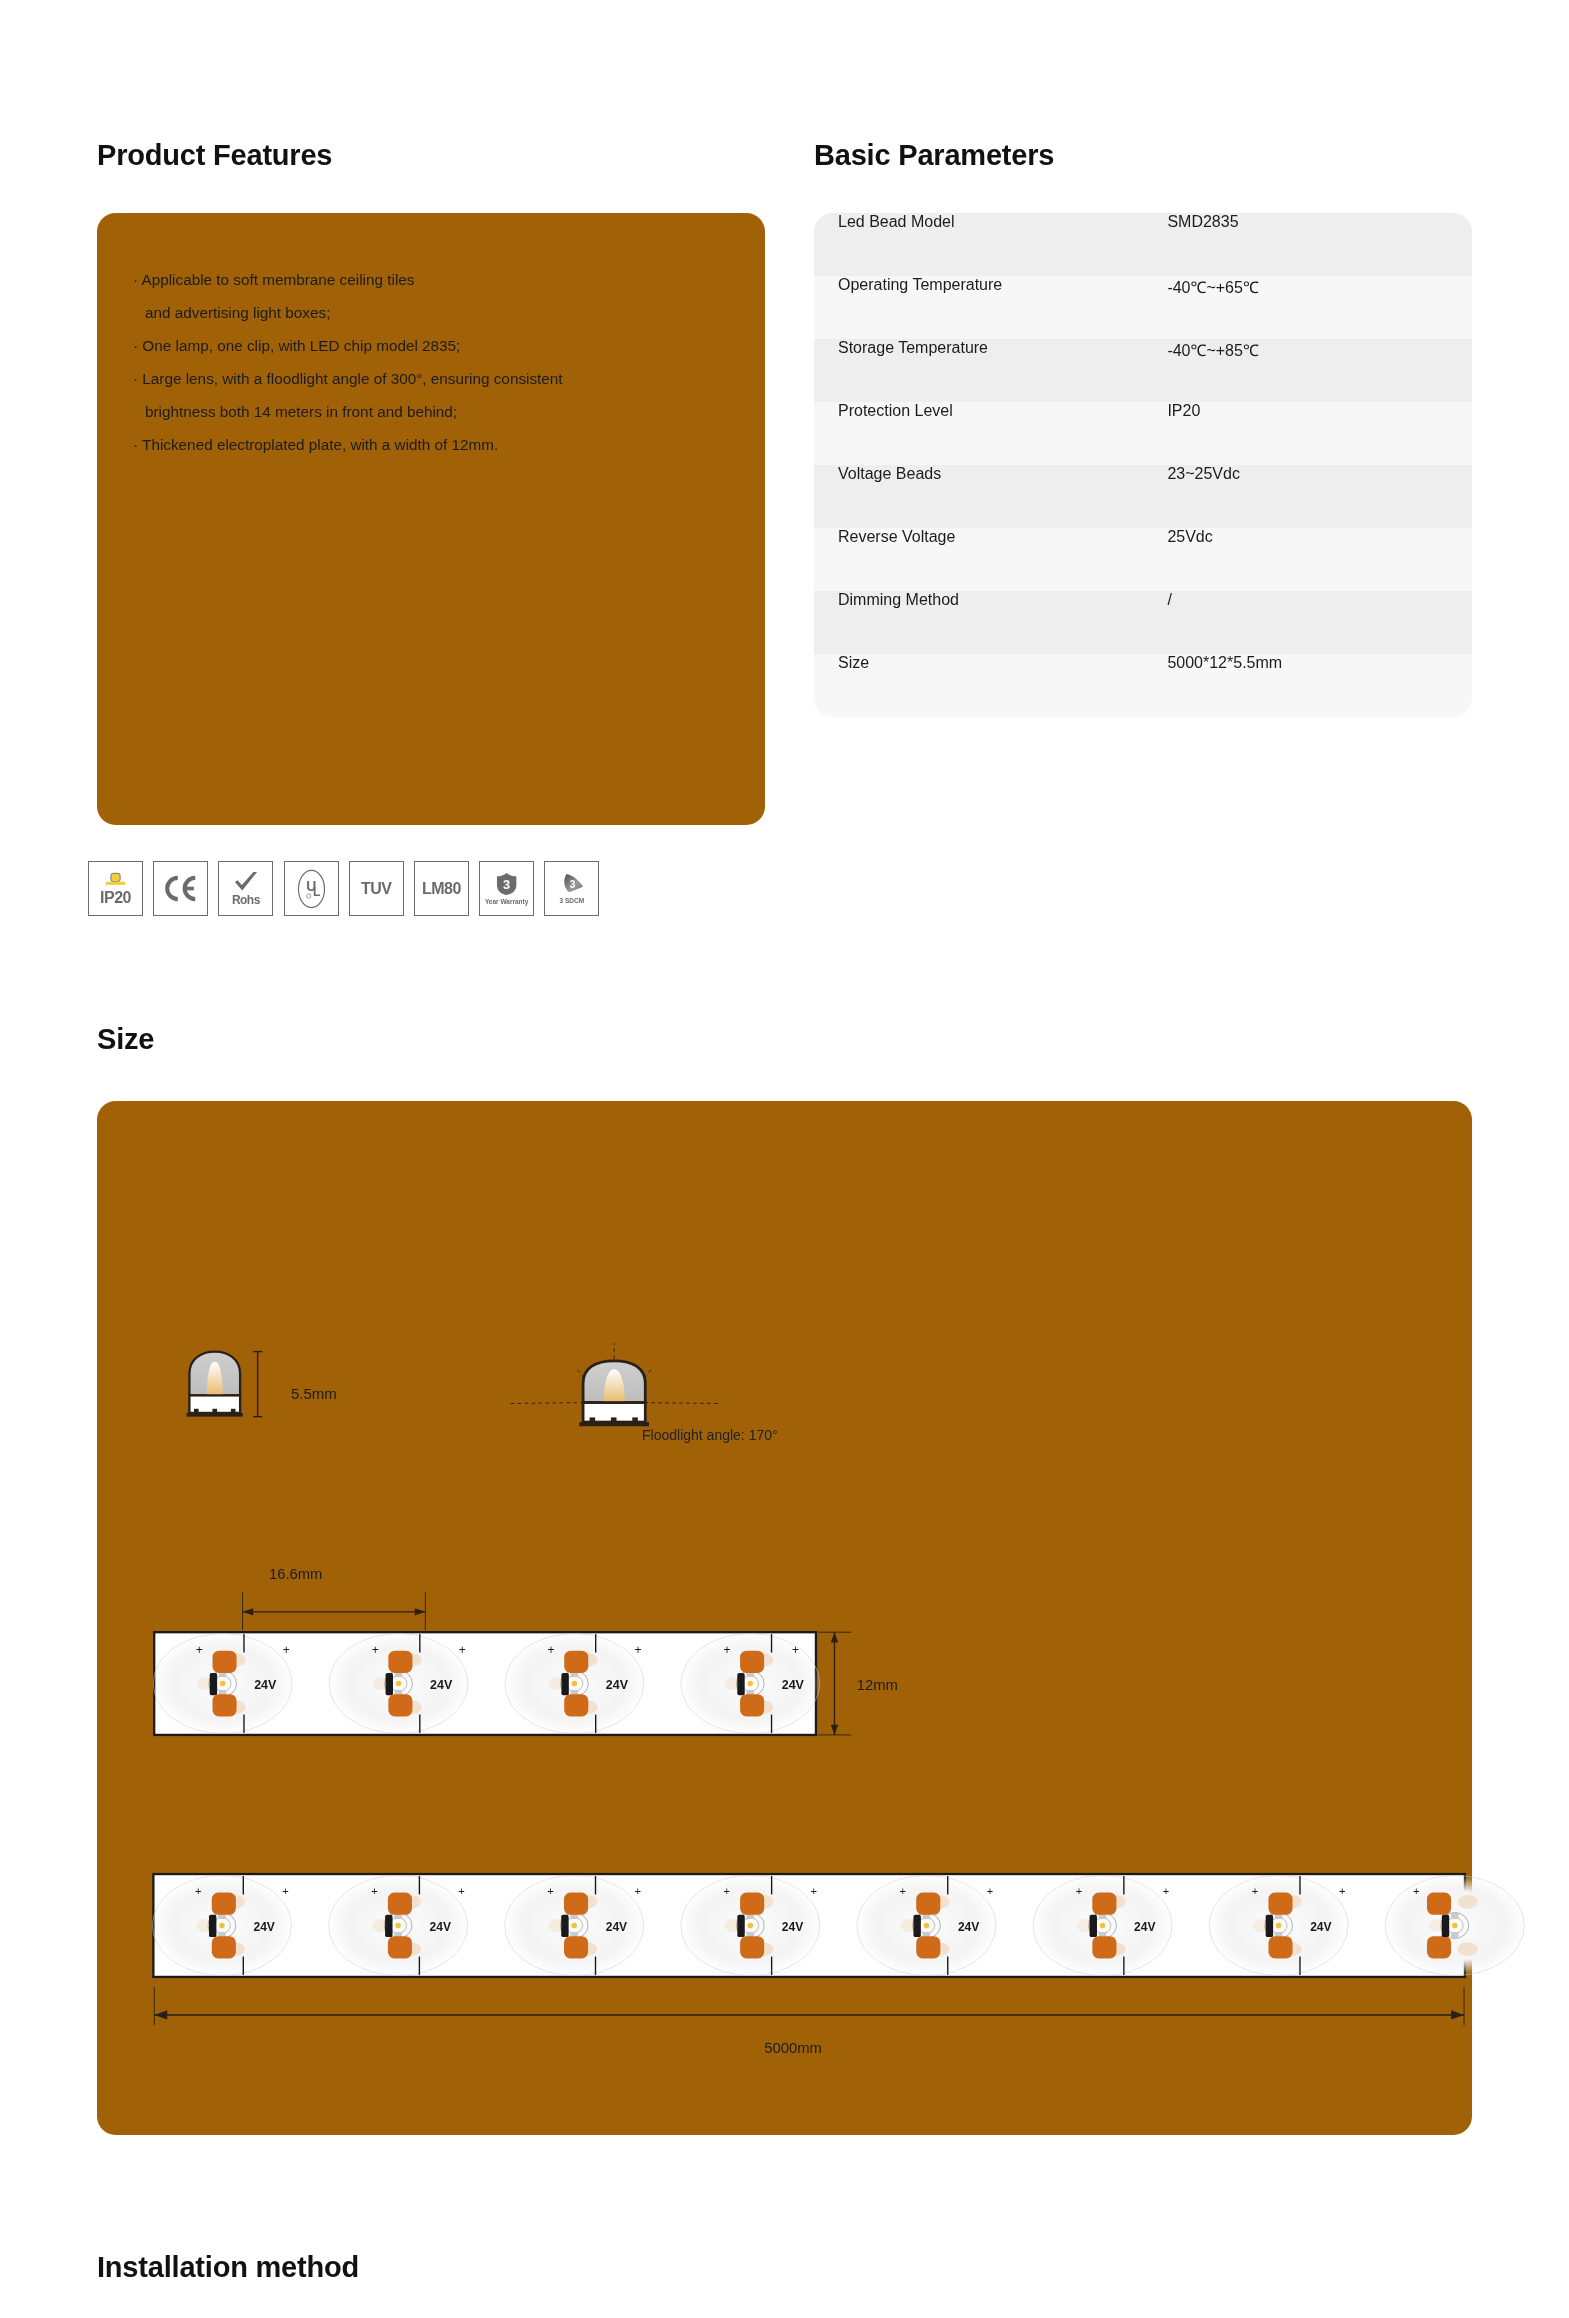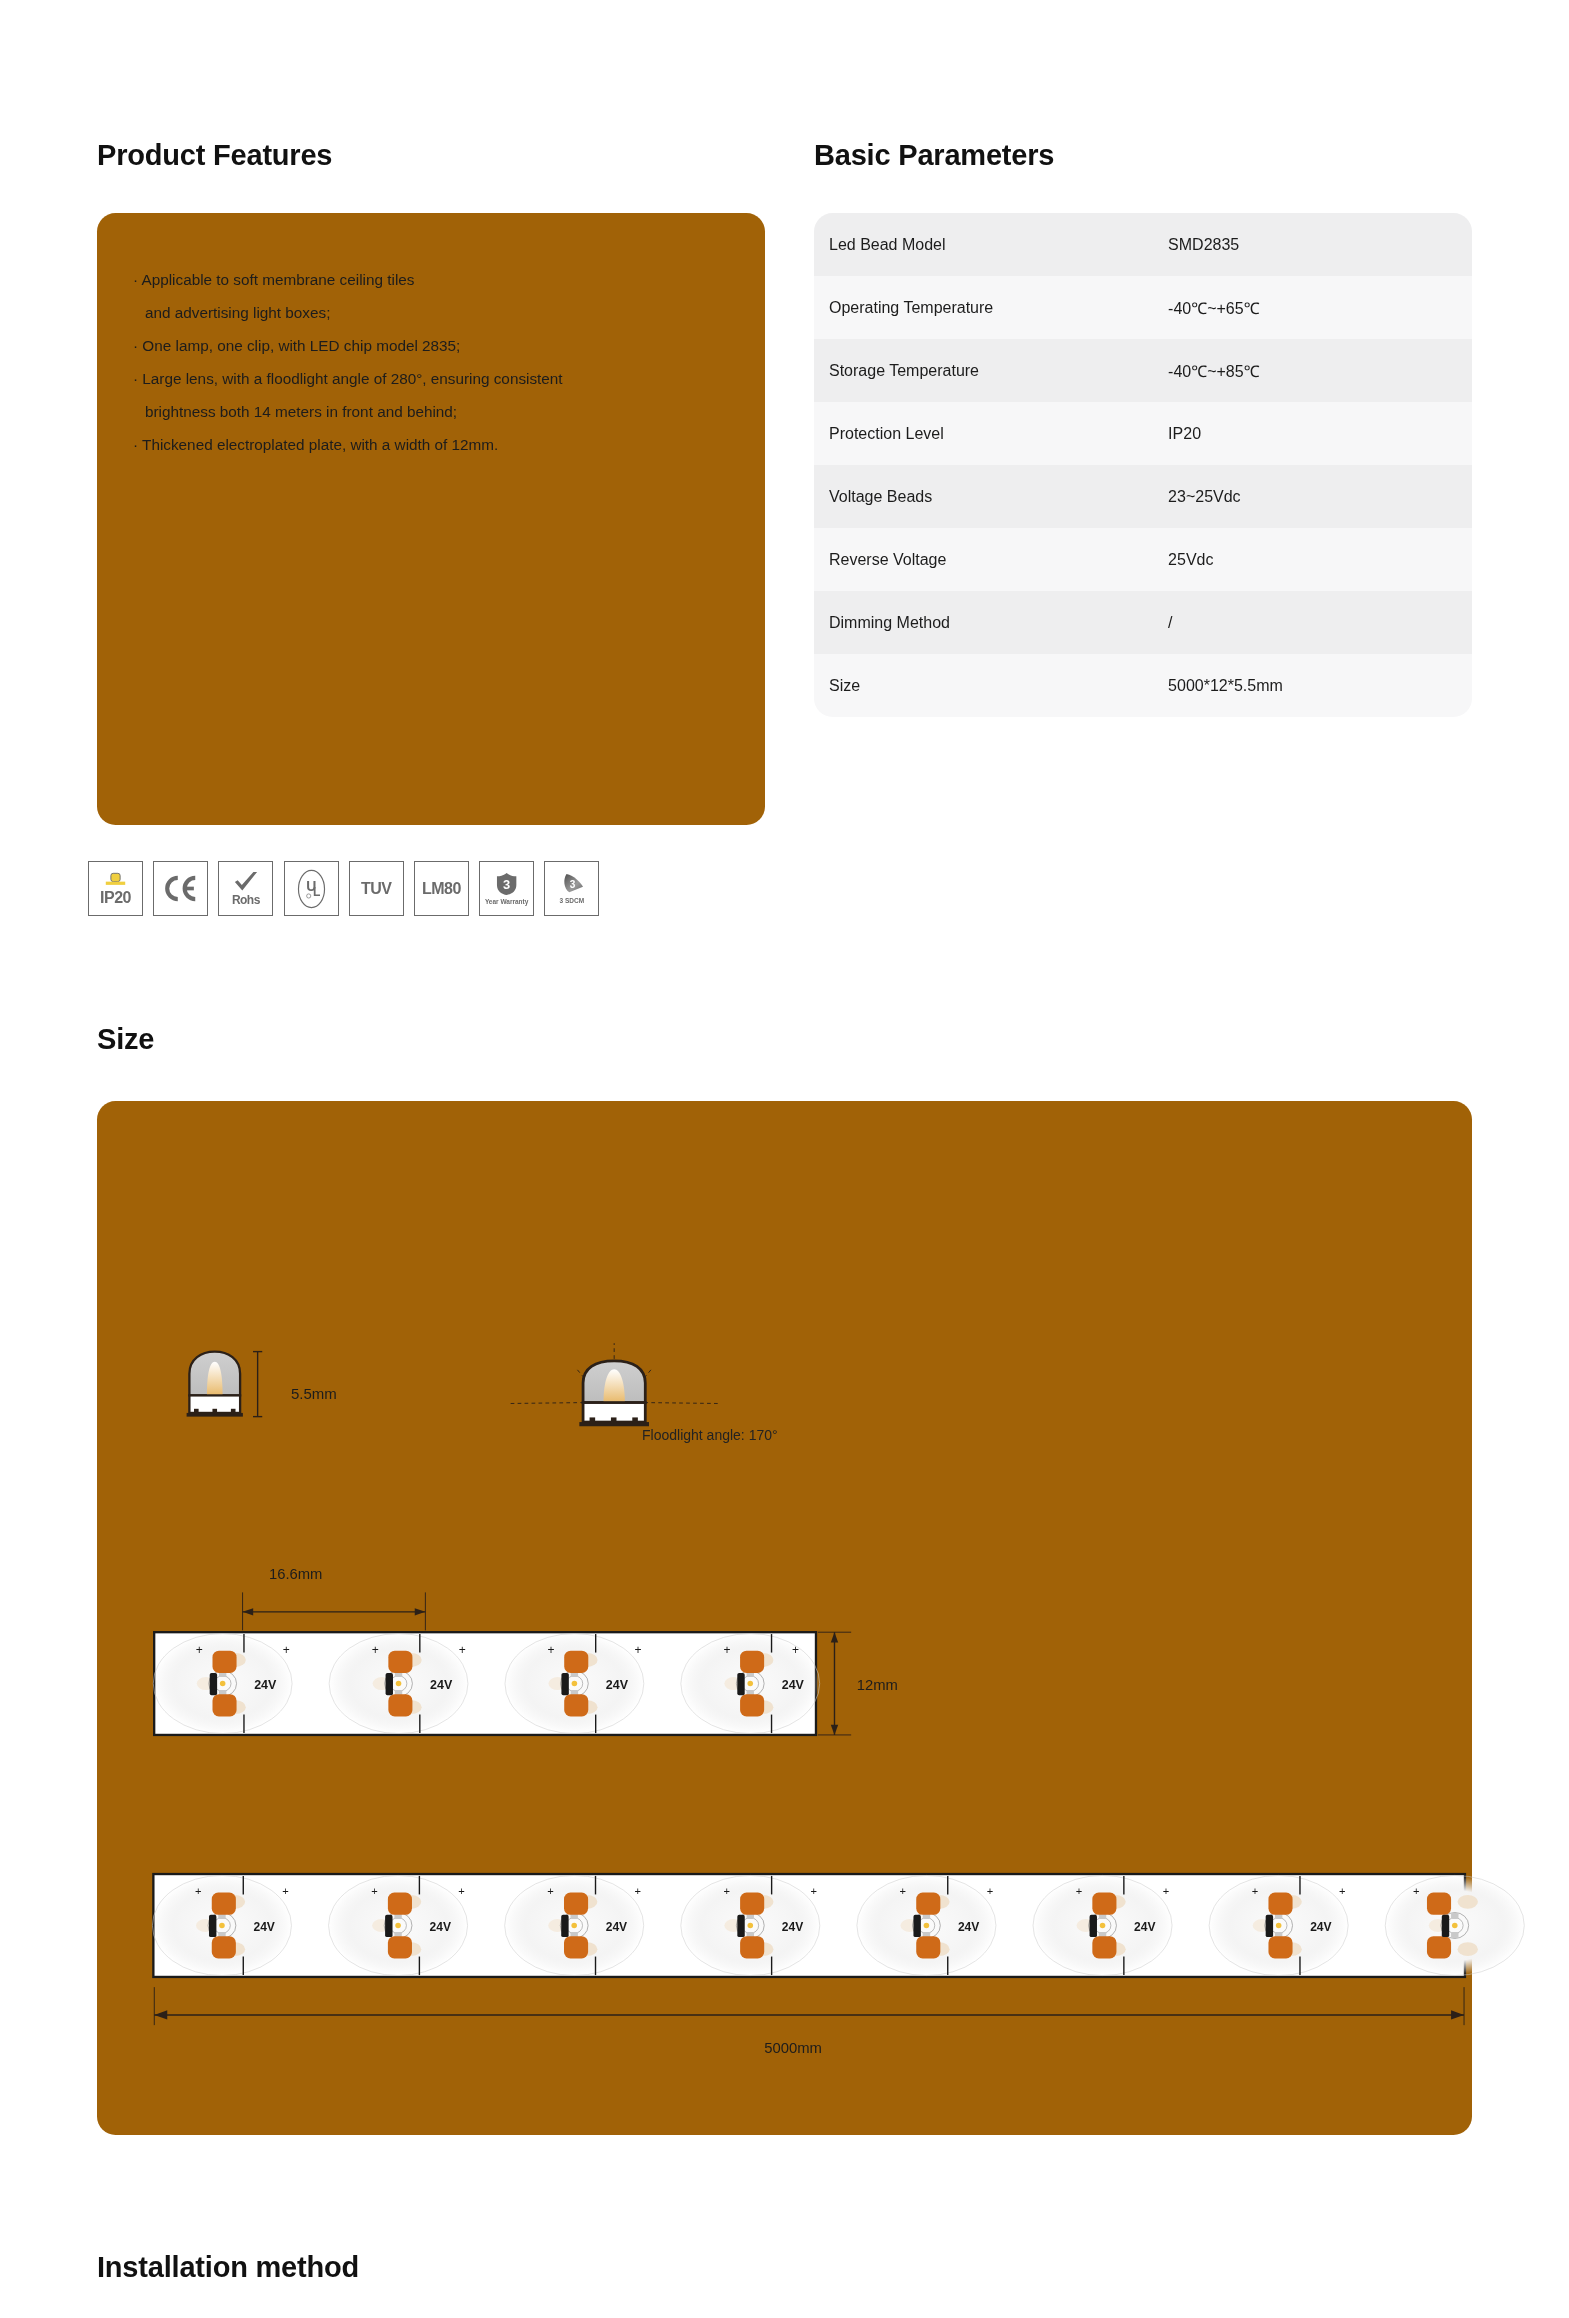--- a/index.html
+++ b/index.html
@@ -54,22 +54,21 @@
   
   .param-table {
     margin-top: 41px;
     border-radius: 18.5px;
     overflow: hidden;
     width: 100%;
   }
   .param-row {
     display: flex;
     height: 63px;
-    align-items: center;
-    padding: 0 15px;
+    padding: 0 24px;
   }
   .param-row.odd  { background: #eeeeef; }
   .param-row.even { background: #f7f7f8; }
   .param-key {
     width: 54%;
     font-size: 16px;
     color: #1c1c1c;
   }
   .param-val {
     width: 46%;
@@ -166,21 +165,21 @@
 <div class="page">
 
   <div class="top-row">
 
     <div class="col-left">
       <div class="h2">Product Features</div>
       <div class="panel features-panel">
         <div class="feature-line">· Applicable to soft membrane ceiling tiles</div>
         <div class="feature-line indent">and advertising light boxes;</div>
         <div class="feature-line">· One lamp, one clip, with LED chip model 2835;</div>
-        <div class="feature-line">· Large lens, with a floodlight angle of 280°, ensuring consistent</div>
+        <div class="feature-line">· Large lens, with a floodlight angle of 300°, ensuring consistent</div>
         <div class="feature-line indent">brightness both 14 meters in front and behind;</div>
         <div class="feature-line">· Thickened electroplated plate, with a width of 12mm.</div>
       </div>
     </div>
 
     <div class="col-right">
       <div class="h2">Basic Parameters</div>
       <div class="param-table">
         <div class="param-row odd">
           <div class="param-key">Led Bead Model</div>

